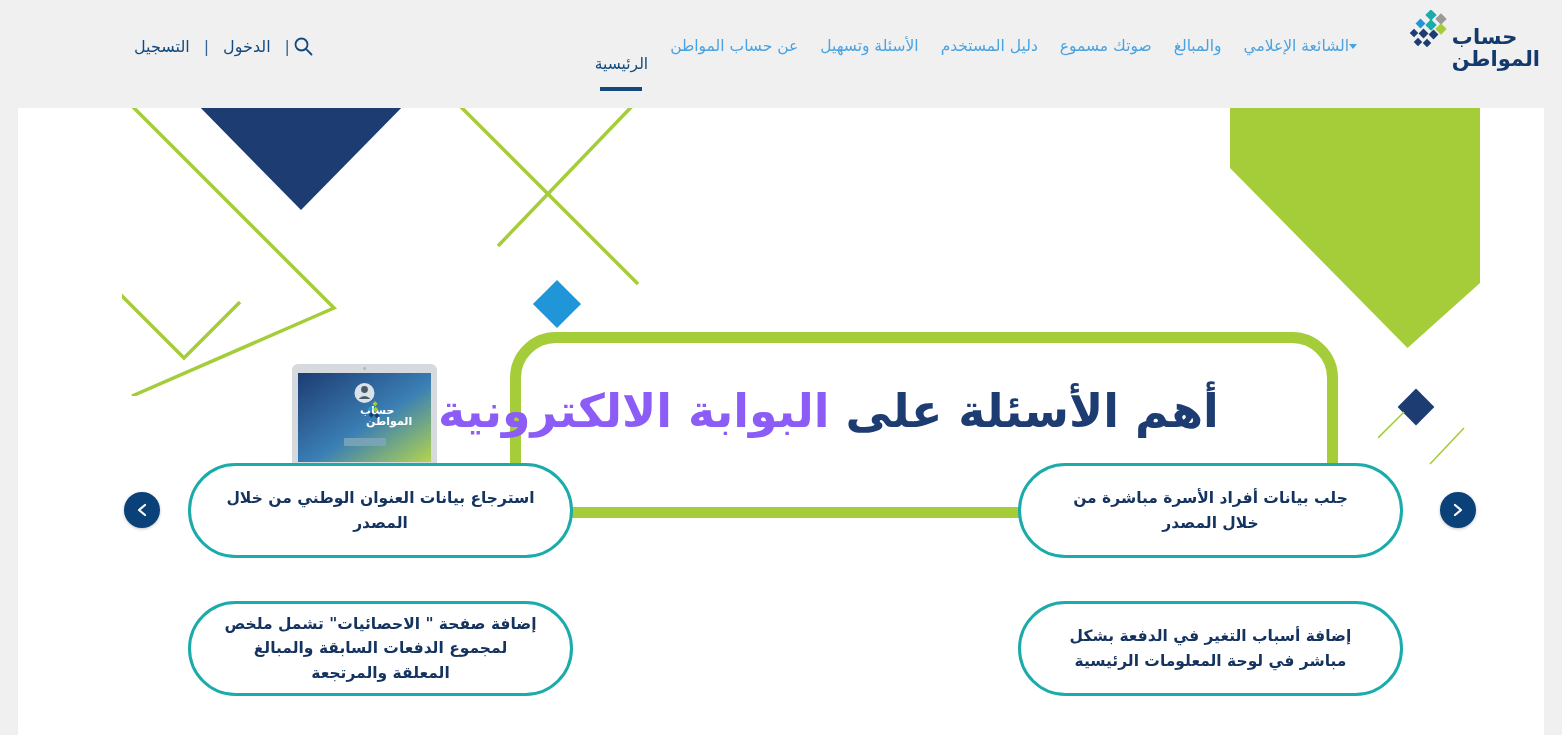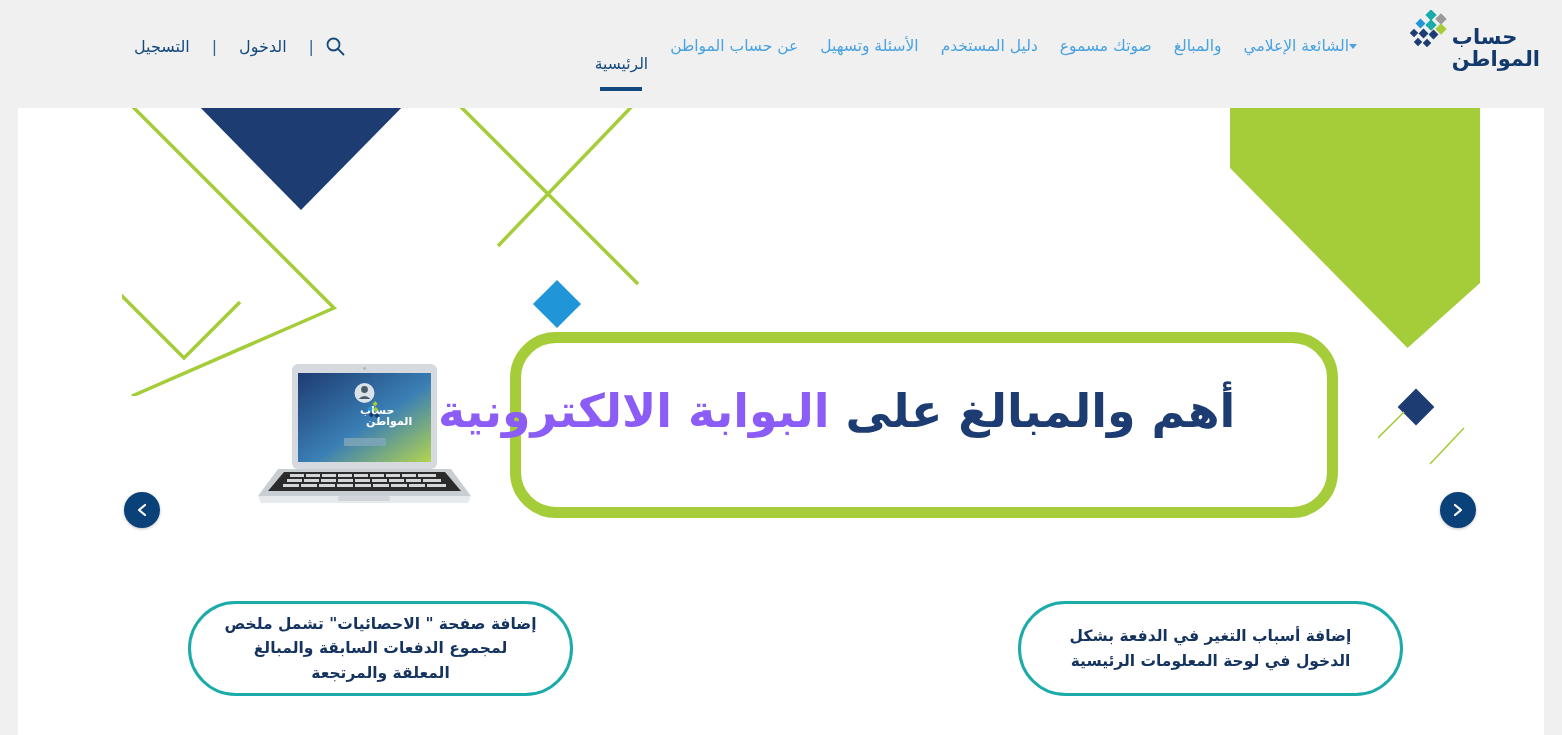--- a/index.html
+++ b/index.html
@@ -58,21 +58,21 @@
     border-right:4px solid transparent;
     border-top:5px solid #4aa3e0;
     vertical-align:middle;
   }
 
   .auth {
     position:absolute; left:0px; top:0;
     height:92px; width:360px;
     display:flex; align-items:center; justify-content:flex-start;
     padding-left:120px;
-    gap:8px;
+    gap:0px;
     flex-direction:row-reverse;
   }
   .auth-link {
     font-size:16px; color:#14497d;
     padding:4px 14px; white-space:nowrap; cursor:pointer;
   }
   .auth-sep { color:#14497d; font-size:16px; opacity:.85; }
   .search-btn {
     margin-right:12px; width:26px; height:26px;
     display:flex; align-items:center; justify-content:center;
@@ -282,21 +282,21 @@
   <div class="deco dia-blue"></div>
   <div class="deco dia-navy"></div>
   <svg class="deco line-right-1" viewBox="0 0 90 60">
     <line x1="0" y1="30" x2="26" y2="4" stroke="#a4cd39" stroke-width="1.6"></line>
     <line x1="52" y1="56" x2="86" y2="20" stroke="#a4cd39" stroke-width="1.6"></line>
   </svg>
 
   <div class="title-frame"></div>
 
   <h1 class="banner-title">
-    <span class="t-navy">أهم والمبالغ على</span>
+    <span class="t-navy">أهم الأسئلة على</span>
     <span class="t-teal">البوابة الالكترونية</span>
   </h1>
 
   <svg class="laptop" viewBox="0 0 215 148">
     <defs>
       <linearGradient id="scr" x1="0" y1="1" x2="1" y2="0">
         <stop offset="0%" stop-color="#1d3c72"></stop>
         <stop offset="35%" stop-color="#2a5e9e"></stop>
         <stop offset="62%" stop-color="#3fa9c9"></stop>
         <stop offset="100%" stop-color="#a4cd39"></stop>
@@ -361,25 +361,31 @@
         <rect x="153" y="122" width="16" height="3"></rect>
       <rect x="171" y="122" width="19" height="3"></rect>
     </g>
     <path d="M2 134 L215 134 L212 141 L5 141 Z" fill="#e7eaec"></path>
     <rect x="82" y="134" width="52" height="5" rx="2" fill="#d2d6da"></rect>
   </svg>
 
   <div class="cards">
 
     <div class="card-row row1">
+      <div class="card">
+        <span class="card-text">جلب بيانات أفراد الأسرة مباشرة من خلال المصدر</span>
+      </div>
+      <div class="card">
+        <span class="card-text">استرجاع بيانات العنوان الوطني من خلال المصدر</span>
+      </div>
     </div>
 
     <div class="card-row row2">
       <div class="card">
-        <span class="card-text">إضافة أسباب التغير في الدفعة بشكل الدخول في لوحة المعلومات الرئيسية</span>
+        <span class="card-text">إضافة أسباب التغير في الدفعة بشكل مباشر في لوحة المعلومات الرئيسية</span>
       </div>
       <div class="card">
         <span class="card-text">إضافة صفحة " الاحصائيات" تشمل ملخص لمجموع الدفعات السابقة والمبالغ المعلقة والمرتجعة</span>
       </div>
     </div>
   </div>
 
   <div class="arrow arrow-next">
     <svg width="14" height="16" viewBox="0 0 14 16">
       <polyline points="4,3 10,8 4,13" fill="none" stroke="#ffffff" stroke-width="2.2" stroke-linecap="round" stroke-linejoin="round"></polyline>

